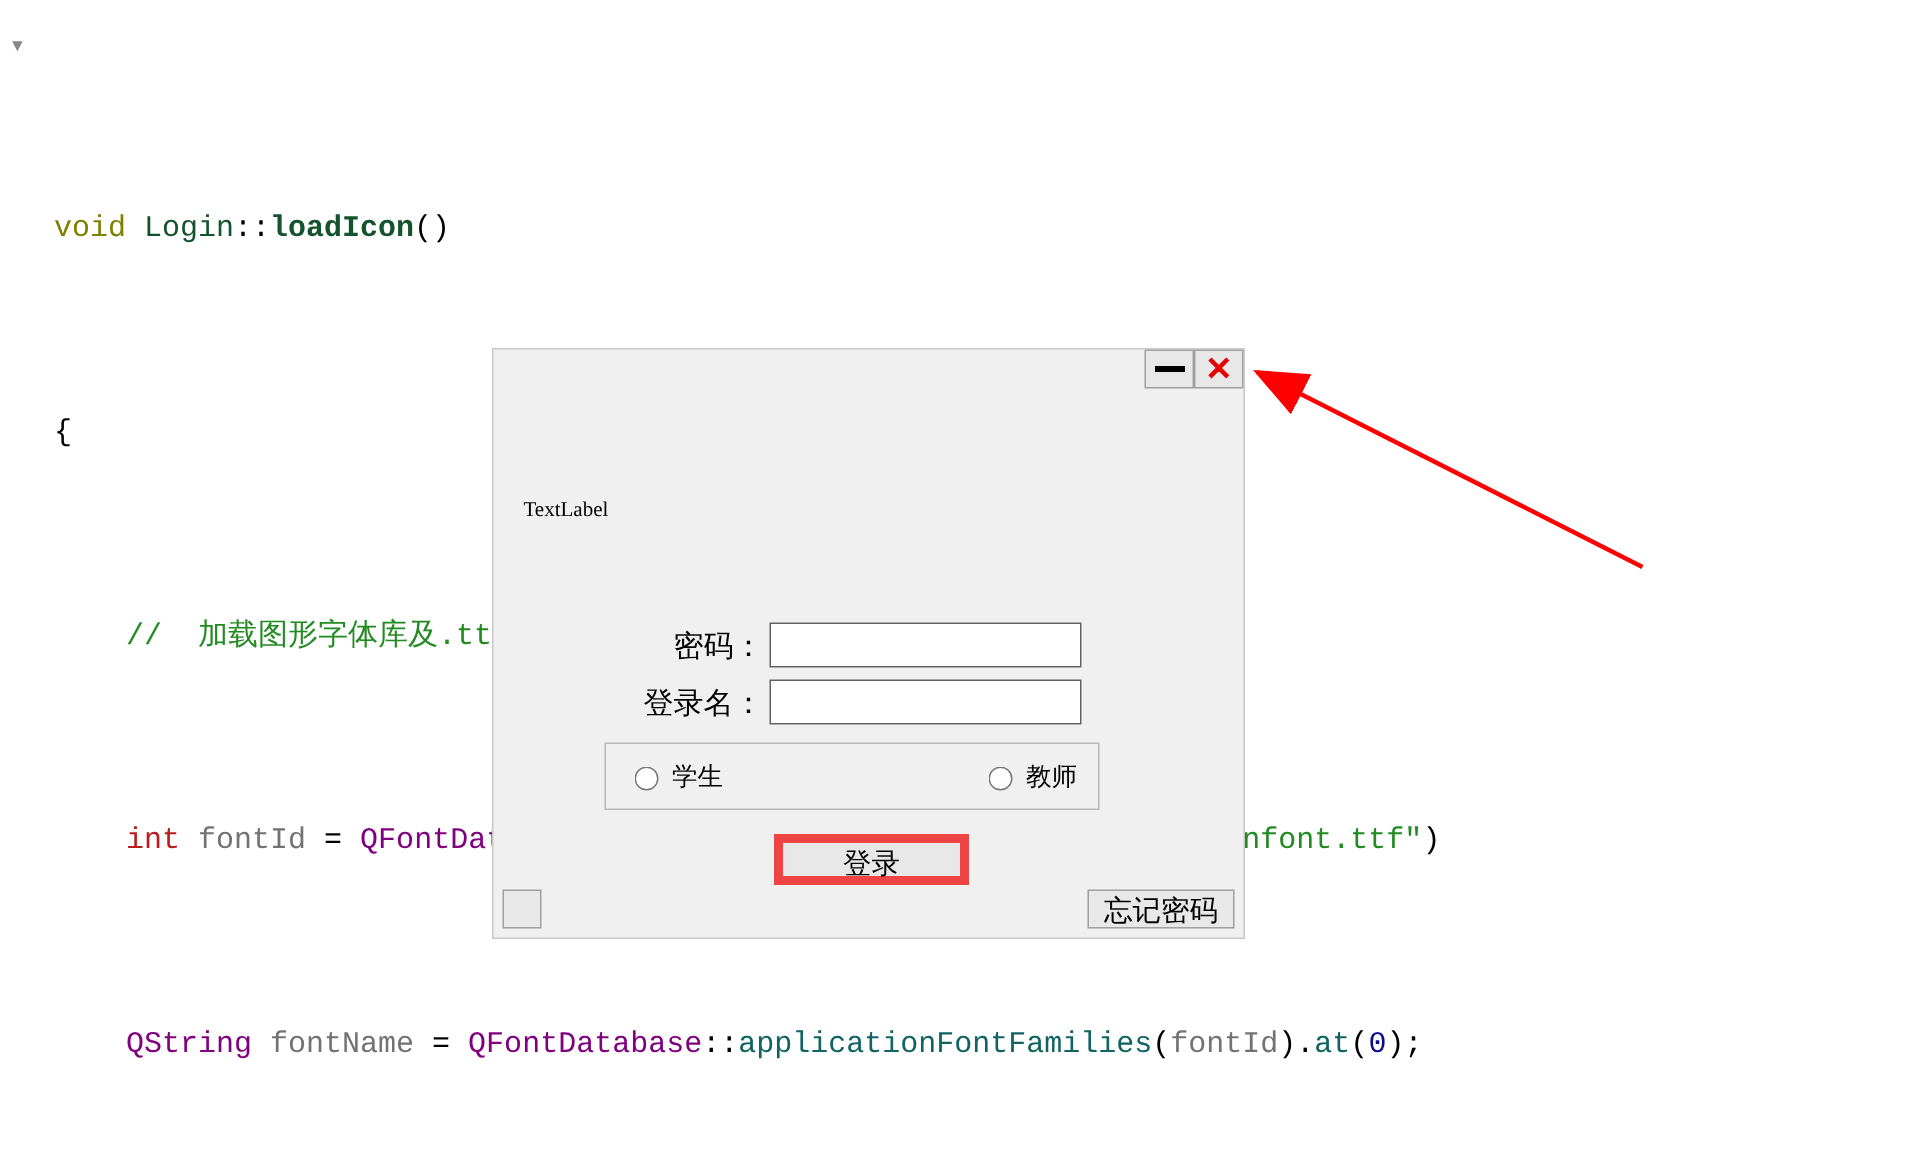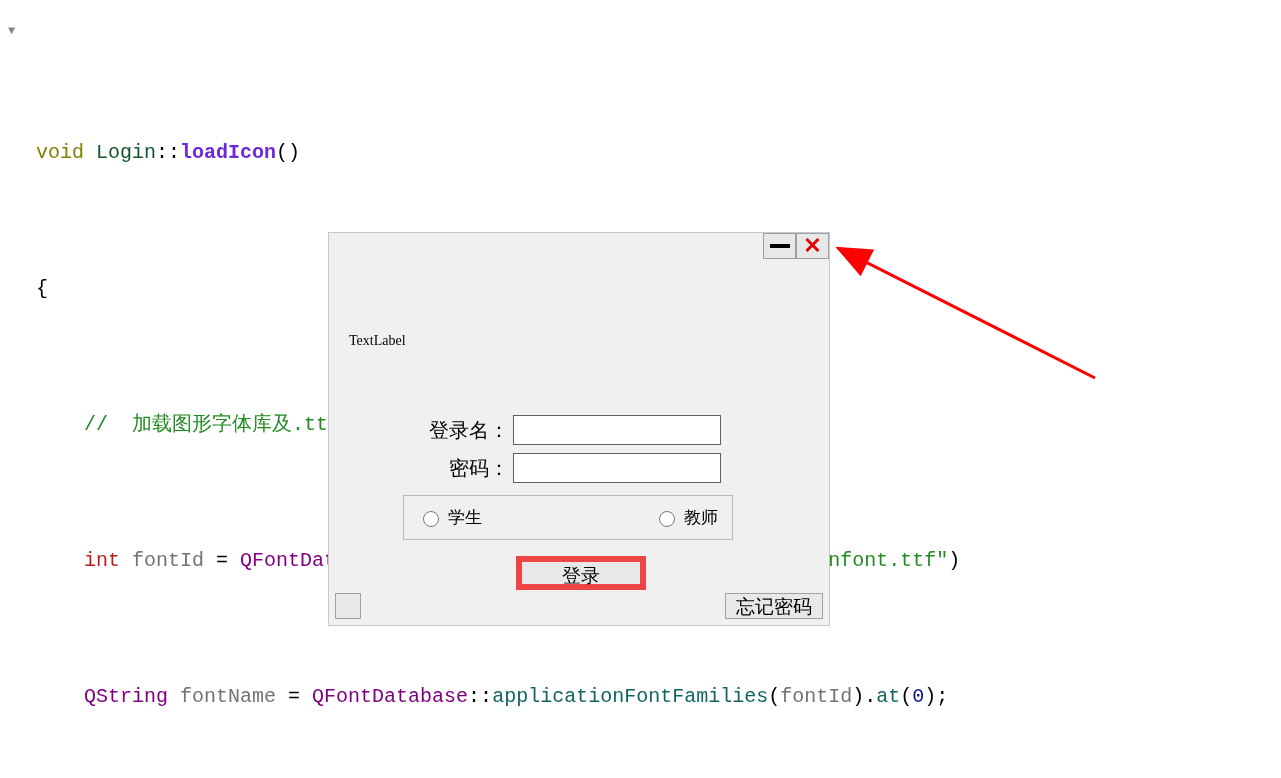--- a/index.html
+++ b/index.html
@@ -28,21 +28,21 @@
     position: absolute;
     left: 8px;
     top: 14px;
   }
   .code-line {
     height: 34px;
     padding-left: 36px;
   }
   .kw-void    { color: #808000; }
   .kw-class   { color: #14532d; }
-  .fn-name    { color: #6d28d9; font-weight: bold; }
+  .fn-name    { color: #14532d; font-weight: bold; }
   .punct      { color: #000000; }
   .comment    { color: #228b22; }
   .kw-int     { color: #b91c1c; }
   .ident      { color: #737373; }
   .qtclass    { color: #800080; }
   .method     { color: #126464; }
   .string     { color: #228b22; }
   .number     { color: #0b0b8b; }
 
   
@@ -234,26 +234,26 @@
     </div>
     <div class="tb-btn tb-close">
       <span>✕</span>
     </div>
   </div>
 
   <div class="textlabel">TextLabel</div>
 
   <div class="form">
     <div class="row">
+      <label>密码：</label>
+      <input type="password" style="">
+    </div>
+    <div class="row">
       <label>登录名：</label>
       <input type="text" style="">
-    </div>
-    <div class="row">
-      <label>密码：</label>
-      <input type="password" style="">
     </div>
     <div class="radio-group">
       <label class="radio-item">
         <input type="radio" name="role" style="">
         <span>学生</span>
       </label>
       <label class="radio-item">
         <input type="radio" name="role" style="">
         <span>教师</span>
       </label>

